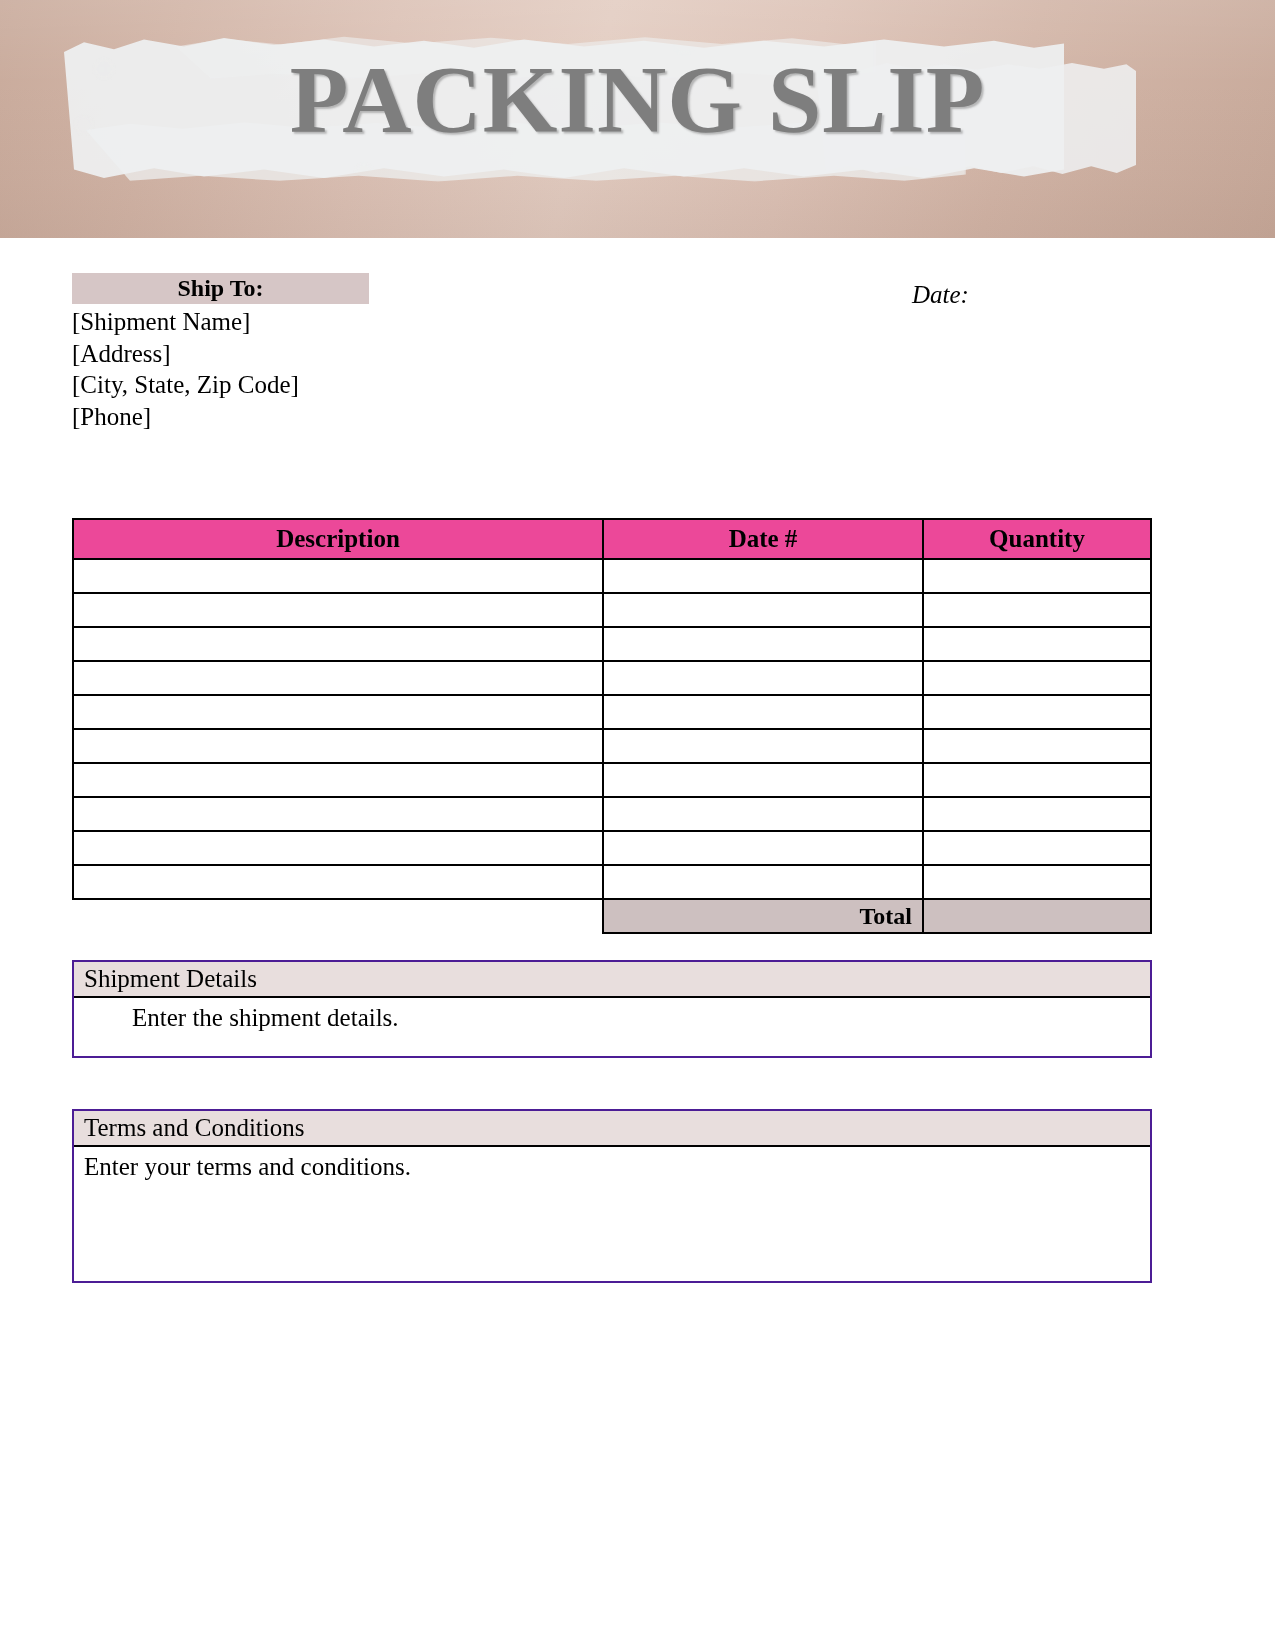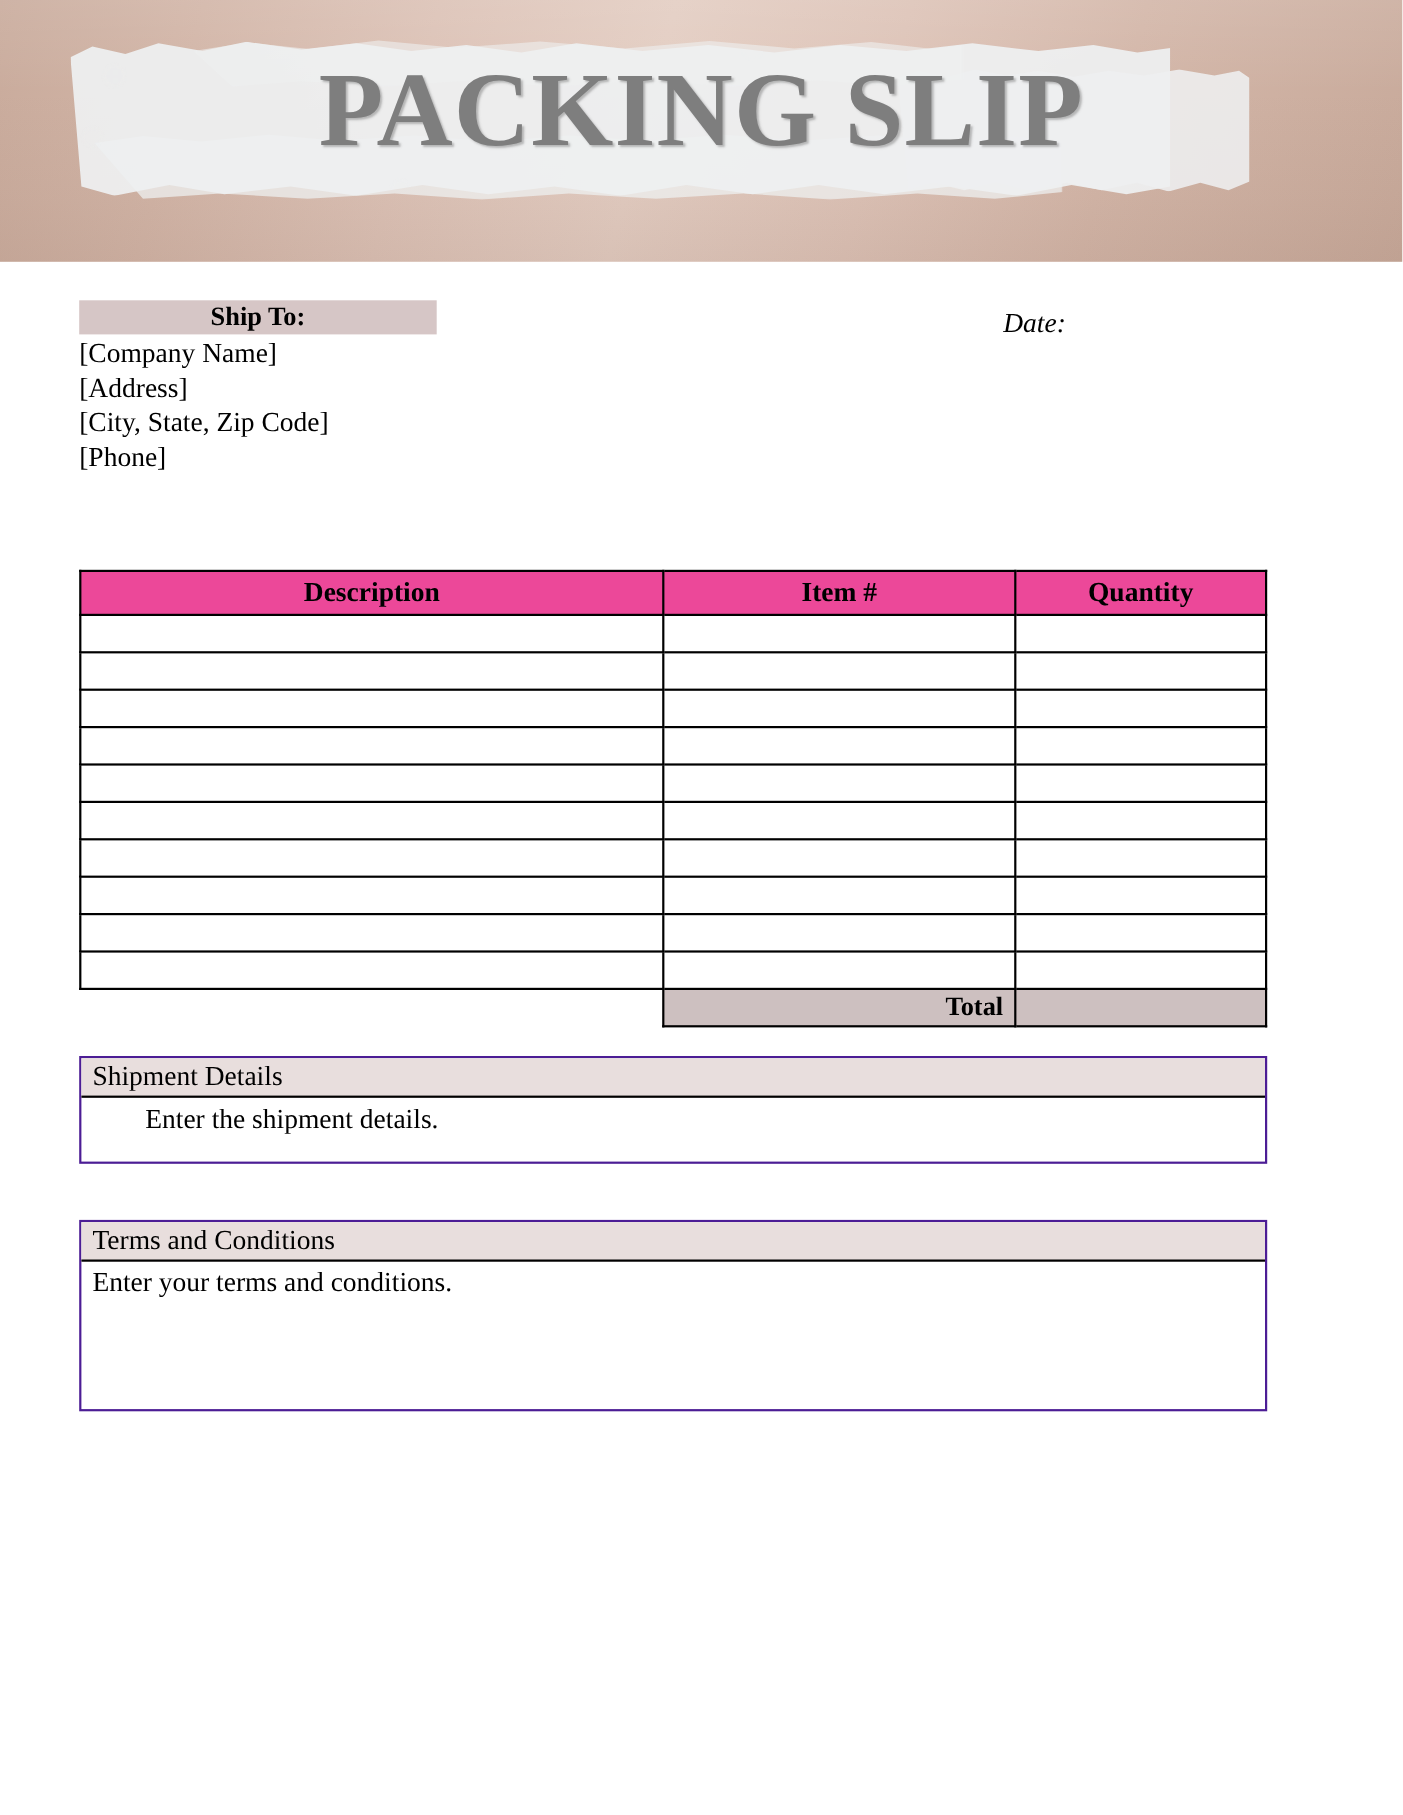--- a/index.html
+++ b/index.html
@@ -151,21 +151,21 @@
   }
 
   
   .shipto-wrap {
     position: absolute;
     left: 72px;
     top: 35px;
     width: 300px;
   }
   .shipto-bar {
-    width: 325px;
+    width: 297px;
     height: 31px;
     background: #d6c6c6;
     font-weight: bold;
     font-size: 24px;
     line-height: 31px;
     text-align: center;
   }
   .shipto-lines {
     margin-top: 2px;
     font-size: 25px;
@@ -272,42 +272,42 @@
   </div>
 
   <div class="banner-title">PACKING SLIP</div>
 </div>
 
 <div class="sheet">
 
   <div class="shipto-wrap">
     <div class="shipto-bar">Ship To:</div>
     <div class="shipto-lines">
-      <div>[Company Name]</div>
+      <div>[Shipment Name]</div>
       <div>[Address]</div>
       <div>[City, State, Zip Code]</div>
       <div>[Phone]</div>
     </div>
   </div>
 
   <div class="date-label">
     <span>Date:</span>
     <span></span>
   </div>
 
   <table class="items">
     <colgroup>
       <col class="col-desc">
       <col class="col-item">
       <col class="col-qty">
     </colgroup>
     <thead>
       <tr>
         <th>Description</th>
-        <th>Item #</th>
+        <th>Date #</th>
         <th>Quantity</th>
       </tr>
     </thead>
     <tbody>
       <tr>
         <td></td>
         <td></td>
         <td></td>
       </tr>
       <tr>

